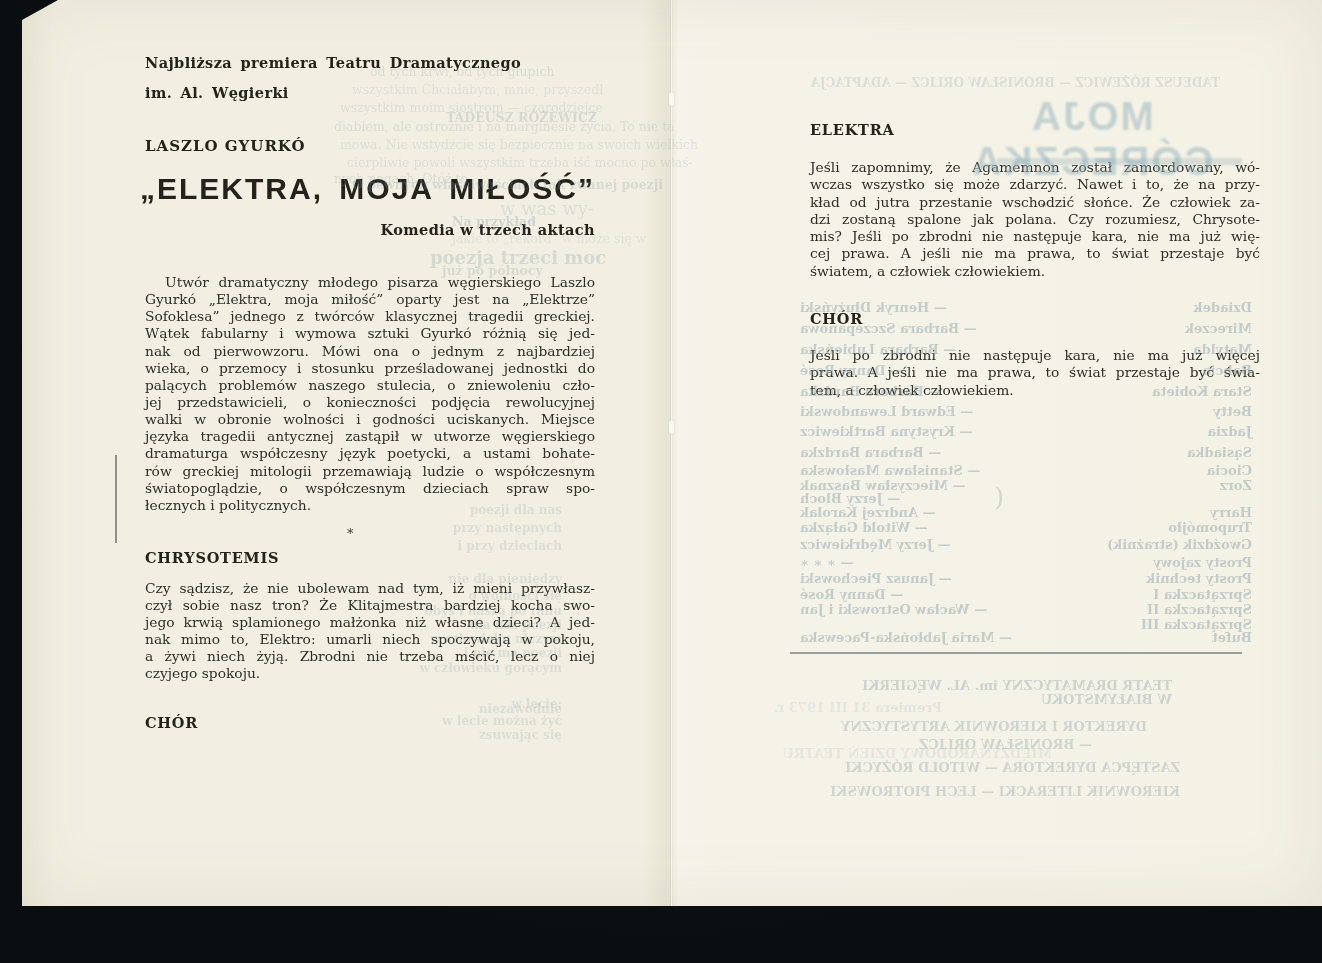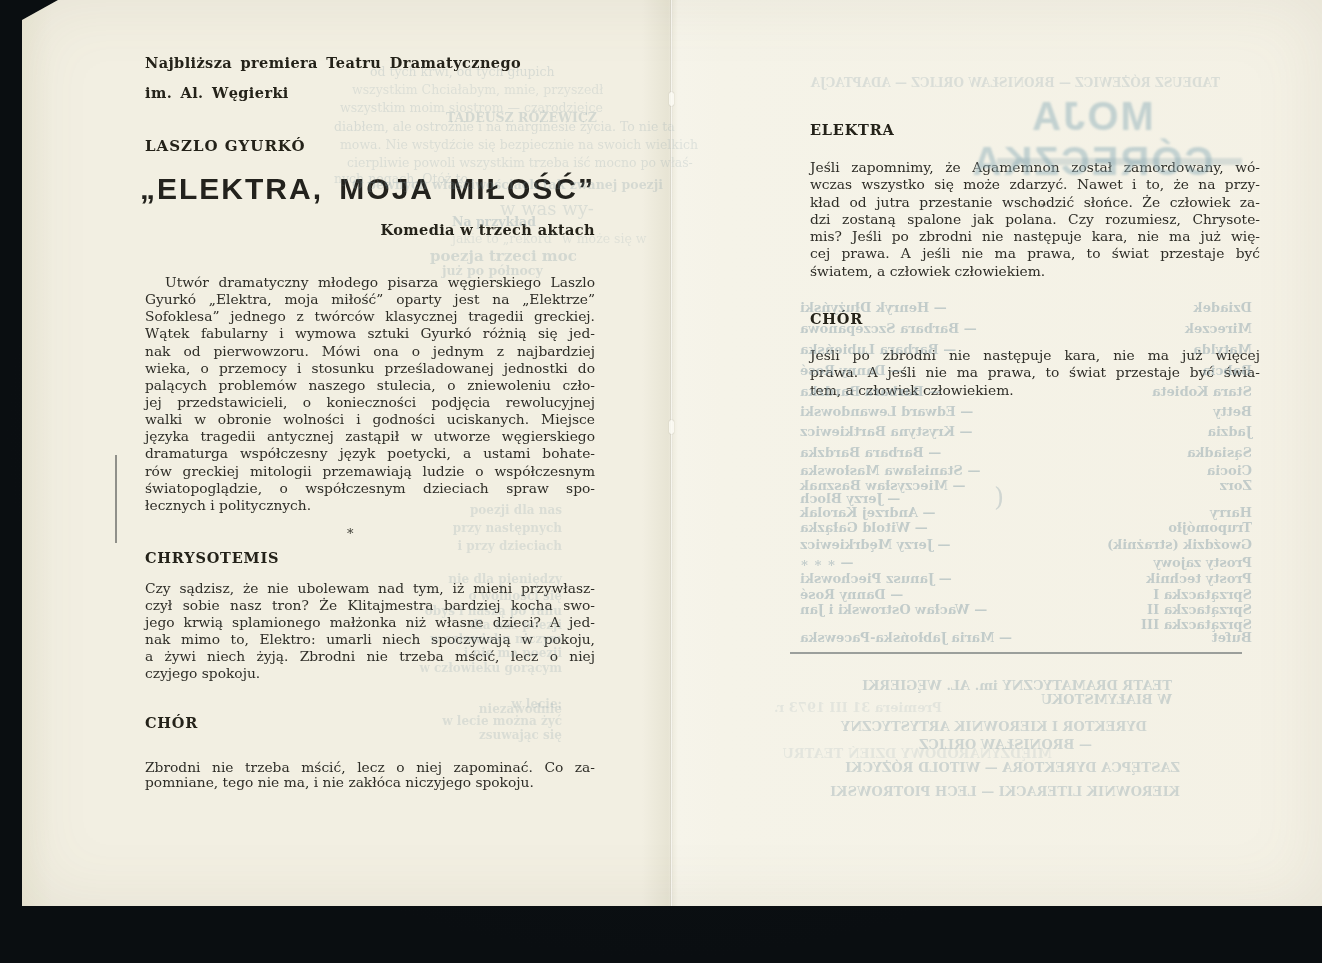--- a/index.html
+++ b/index.html
@@ -98,39 +98,35 @@
     <div class="block" id="chrysotemis-block" style="left:123px;top:580px;--lh:17px;">
         <div class="tline" style="height: 17px;">Czy sądzisz, że nie ubolewam nad tym, iż mieni przywłasz-</div>
         <div class="tline" style="height: 17px;">czył sobie nasz tron? Że Klitajmestra bardziej kocha swo-</div>
         <div class="tline" style="height: 17px;">jego krwią splamionego małżonka niż własne dzieci? A jed-</div>
         <div class="tline" style="height: 17px;">nak mimo to, Elektro: umarli niech spoczywają w pokoju,</div>
         <div class="tline" style="height: 17px;">a żywi niech żyją. Zbrodni nie trzeba mścić, lecz o niej</div>
         <div class="tline pl" style="height: 17px;">czyjego spokoju.</div>
       </div>
 
     <div class="col sec-head" style="left:123px;top:714px;">CHÓR</div>
-    <div class="block" id="chor-left-block" style="left:123px;top:759px;--lh:14.5px;">
-        <div class="tline" style="height: 14.5px;">Zbrodni nie trzeba mścić, lecz o niej zapominać. Co za-</div>
-        <div class="tline pl" style="height: 14.5px;">pomniane, tego nie ma, i nie zakłóca niczyjego spokoju.</div>
-      </div>
 
     <div id="left-ghosts">
         <div class="ghost" style="left: 348px; top: 64px; font-size: 12.5px; opacity: 0.22;">od tych krwi, od tych głupich</div>
         <div class="ghost" style="left: 330px; top: 82px; font-size: 12.5px; opacity: 0.18;">wszystkim Chciałabym, mnie, przyszedł</div>
         <div class="ghost" style="left: 318px; top: 100px; font-size: 12.5px; opacity: 0.2;">wszystkim moim siostrom — czarodziejce</div>
         <div class="ghost g-bold" style="left: 424px; top: 110px; font-size: 12.5px; opacity: 0.26;">TADEUSZ RÓŻEWICZ</div>
         <div class="ghost" style="left: 312px; top: 119px; font-size: 12.5px; opacity: 0.22;">diabłem, ale ostrożnie i na marginesie życia. To nie ta</div>
         <div class="ghost" style="left: 318px; top: 137px; font-size: 12.5px; opacity: 0.2;">mowa. Nie wstydźcie się bezpiecznie na swoich wielkich</div>
         <div class="ghost" style="left: 325px; top: 155px; font-size: 12.5px; opacity: 0.2;">cierpliwie powoli wszystkim trzeba iść mocno po właś-</div>
         <div class="ghost" style="left: 312px; top: 171px; font-size: 12.5px; opacity: 0.22;">nych nogach. Otóż to</div>
         <div class="ghost g-bold" style="left: 330px; top: 177px; font-size: 12.5px; opacity: 0.24;">O pewnych właściwościach tak zwanej poezji</div>
         <div class="ghost" style="left: 478px; top: 198px; font-size: 18px; opacity: 0.2;">w was wy-</div>
         <div class="ghost g-bold" style="left: 430px; top: 214px; font-size: 12.5px; opacity: 0.3;">Na przykład</div>
         <div class="ghost" style="left: 430px; top: 231px; font-size: 12.5px; opacity: 0.16;">jakie to „rekord” w może się w</div>
-        <div class="ghost g-bold" style="left: 408px; top: 247px; font-size: 15px; opacity: 0.26;">poezja trzeci moc</div>
+        <div class="ghost g-bold" style="left: 408px; top: 247px; font-size: 18px; opacity: 0.26;">poezja trzeci moc</div>
         <div class="ghost g-bold" style="left: 420px; top: 263px; font-size: 12.5px; opacity: 0.24;">już po północy</div>
       </div>
     <div id="left-ghost-poem">
         <div class="poem-line" style="top: 503px; opacity: 0.2;">poezji dla nas</div>
         <div class="poem-line" style="top: 521px; opacity: 0.2;">przy następnych</div>
         <div class="poem-line" style="top: 539px; opacity: 0.2;">i przy dzieciach</div>
         <div class="poem-line" style="top: 572px; opacity: 0.2;">nie dla pieniędzy</div>
         <div class="poem-line" style="top: 589px; opacity: 0.2;">o wolności się</div>
         <div class="poem-line" style="top: 604px; opacity: 0.2;">obyś i naszą po ranu</div>
         <div class="poem-line" style="top: 618px; opacity: 0.2;">dla nas poezji</div>

